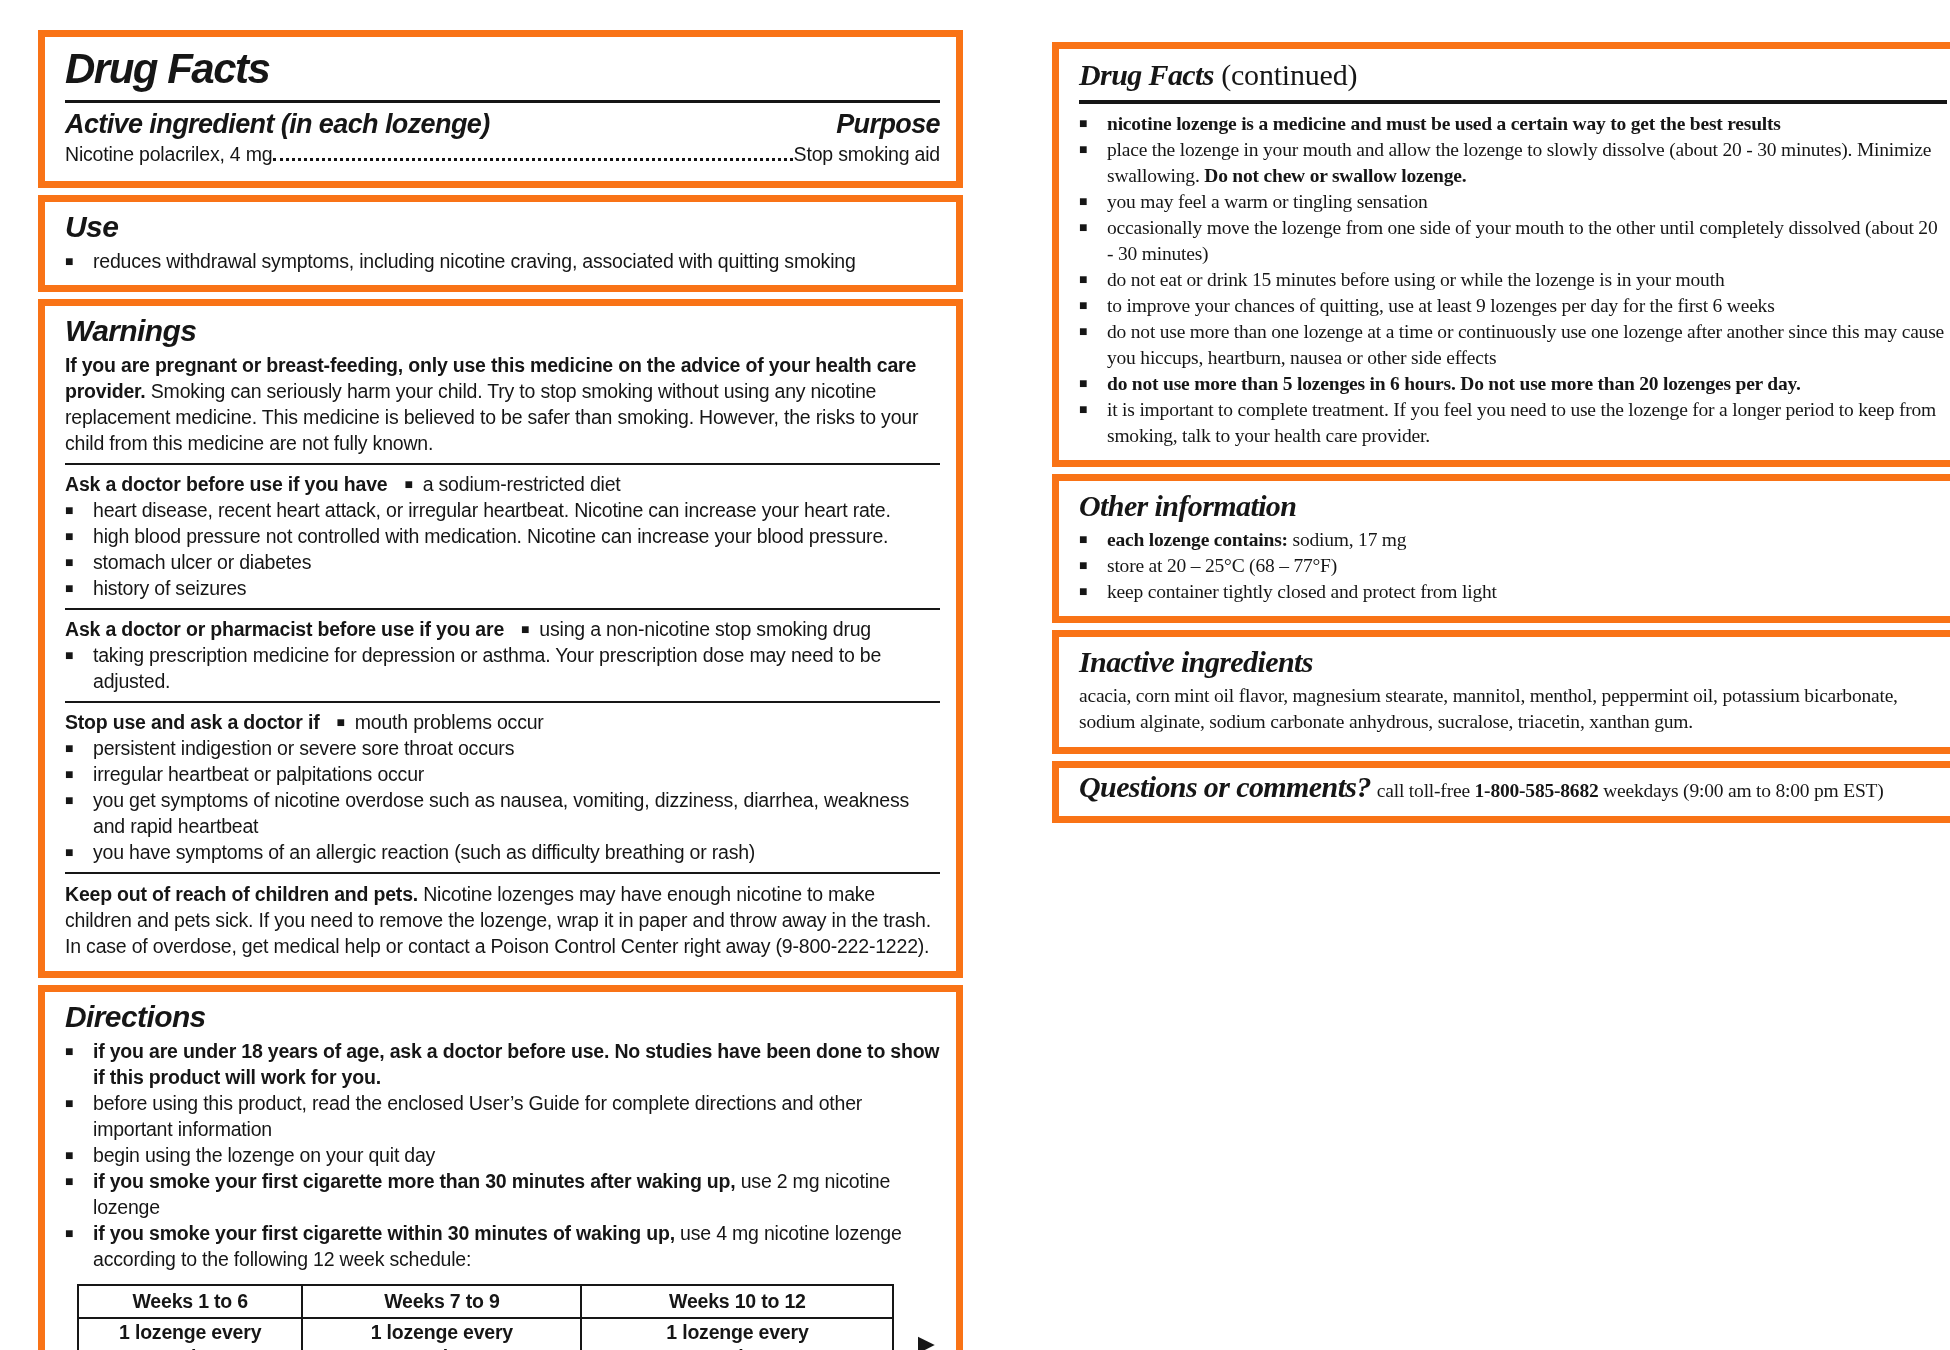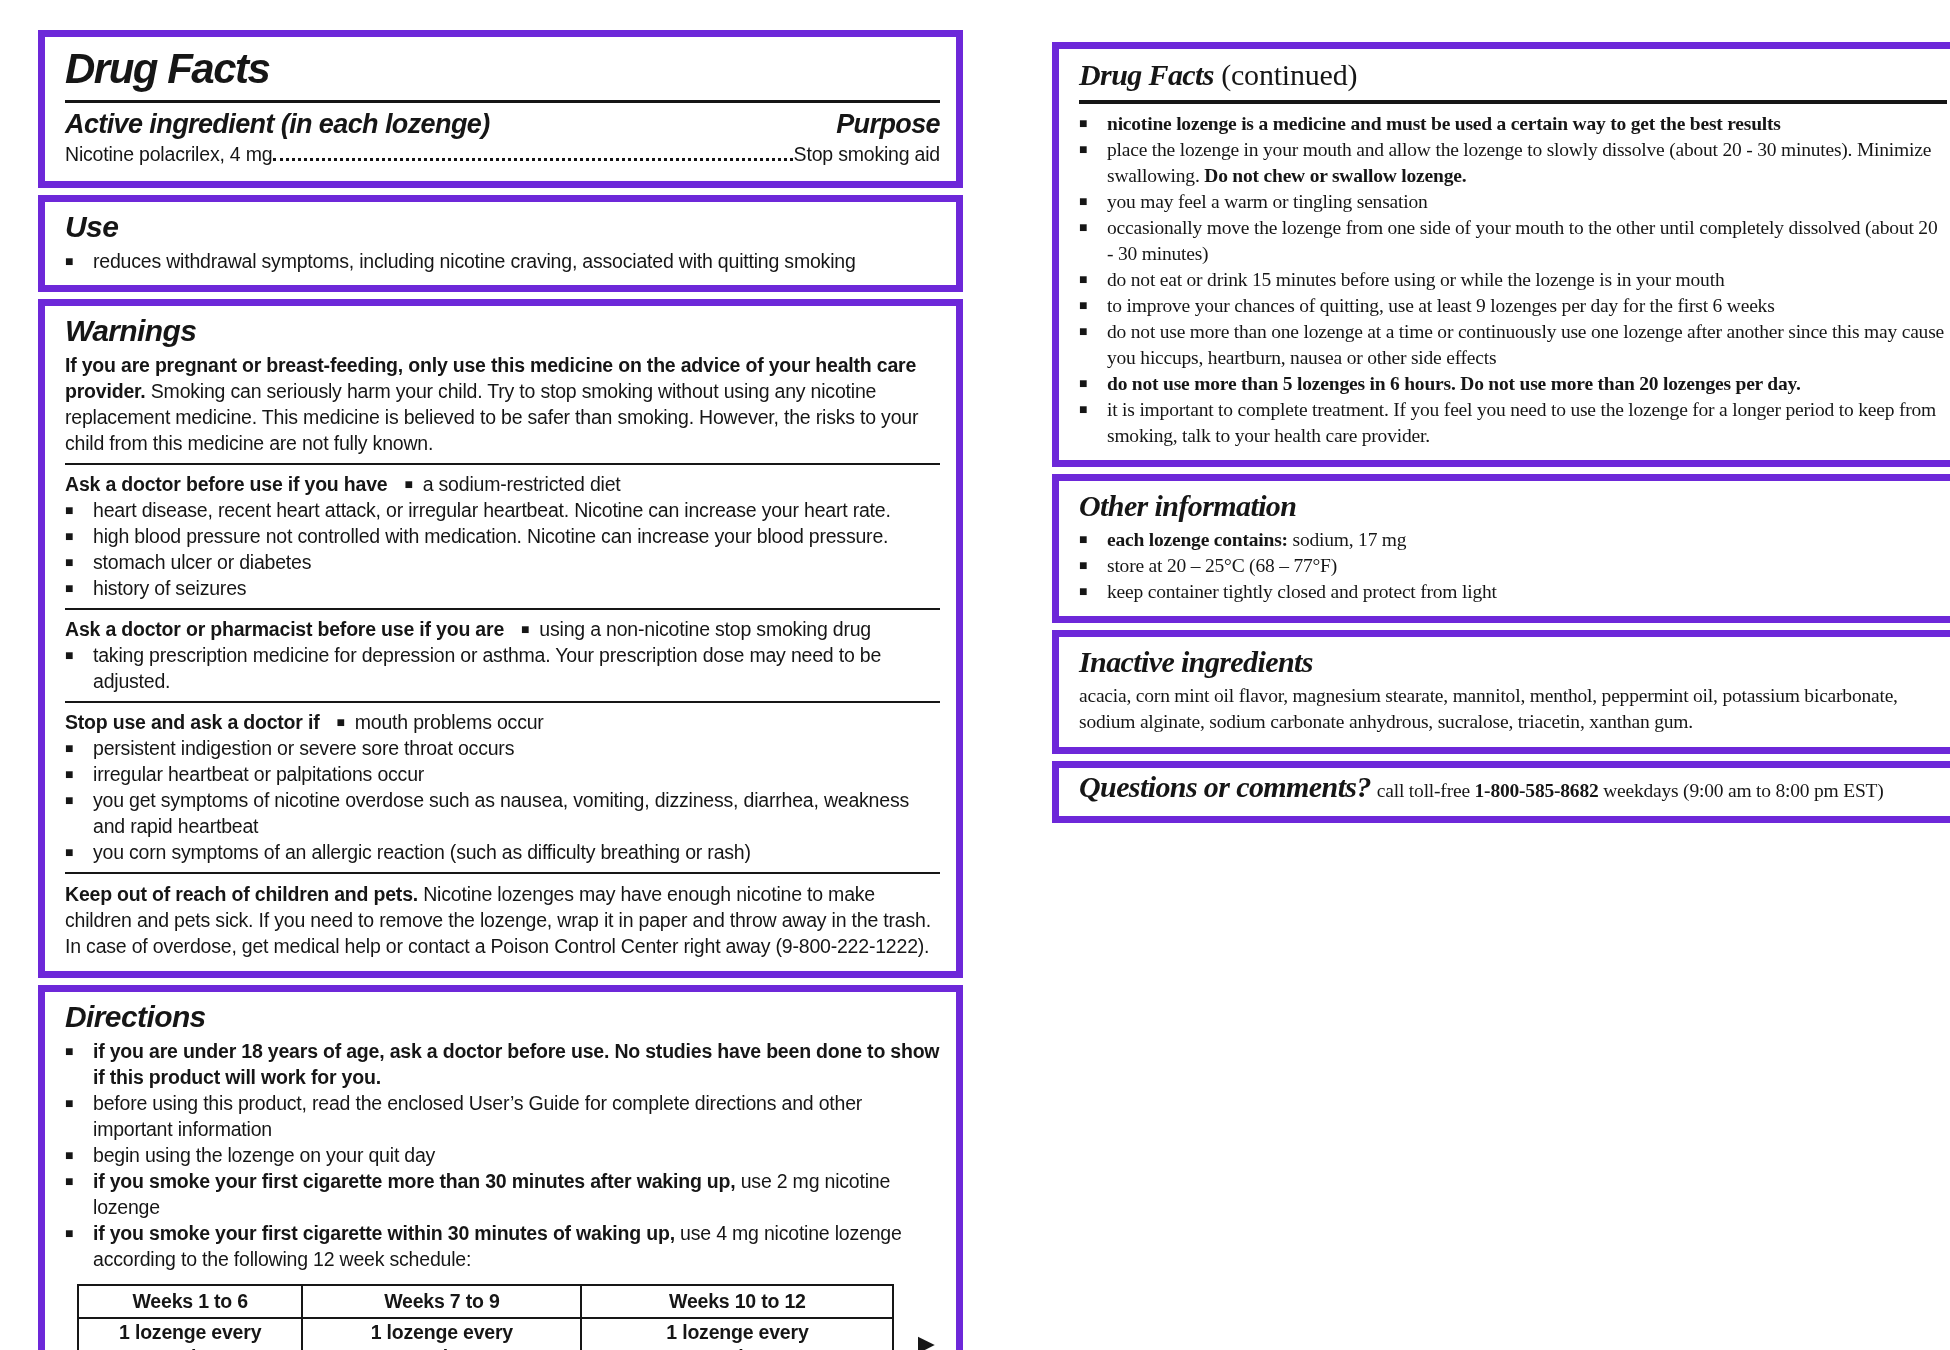--- a/index.html
+++ b/index.html
@@ -7,21 +7,21 @@
   body {
     width: 1950px; height: 1350px; position: relative;
     background: #ffffff; color: #161616;
     font-family: "Liberation Sans", sans-serif;
     font-size: 19.5px; line-height: 26px; letter-spacing: -0.2px;
   }
   .panel { position: absolute; display: flex; flex-direction: column; gap: 7px; }
   #left-panel  { left: 38px;  top: 30px; width: 925px; }
   #right-panel { left: 1052px; top: 42px; width: 918px; font-family: Liberation Serif, serif; }
 
-  .box { border: 7px solid #6d28d9; background: #fff; padding: 5px 16px 11px 20px; }
+  .box { border: 7px solid #f97316; background: #fff; padding: 5px 16px 11px 20px; }
 
   .df-title {
     font-size: 42px; line-height: 48px; font-weight: bold; font-style: italic;
     letter-spacing: -1.5px; padding: 3px 0 7px; border-bottom: 3px solid #161616;
   }
   .ai-row {
     display: flex; justify-content: space-between; align-items: baseline;
     font-size: 27px; line-height: 33px; font-weight: bold; font-style: italic;
     letter-spacing: -0.6px; padding: 5px 0 0;
   }
@@ -93,21 +93,21 @@
     <div class="sect">
       <div class="subhead"><span class="b">Ask a doctor or pharmacist before use if you are</span><span class="sq sq-mid">■</span><span>using a non-nicotine stop smoking drug</span></div>
       <div class="li"><span class="sq">■</span><span>taking prescription medicine for depression or asthma. Your prescription dose may need to be adjusted.</span></div>
     </div>
 
     <div class="sect">
       <div class="subhead"><span class="b">Stop use and ask a doctor if</span><span class="sq sq-mid">■</span><span>mouth problems occur</span></div>
       <div class="li"><span class="sq">■</span><span>persistent indigestion or severe sore throat occurs</span></div>
       <div class="li"><span class="sq">■</span><span>irregular heartbeat or palpitations occur</span></div>
       <div class="li"><span class="sq">■</span><span>you get symptoms of nicotine overdose such as nausea, vomiting, dizziness, diarrhea, weakness and rapid heartbeat</span></div>
-      <div class="li"><span class="sq">■</span><span>you corn symptoms of an allergic reaction (such as difficulty breathing or rash)</span></div>
+      <div class="li"><span class="sq">■</span><span>you have symptoms of an allergic reaction (such as difficulty breathing or rash)</span></div>
     </div>
 
     <div class="sect">
       <div class="para"><span class="b">Keep out of reach of children and pets.</span><span> Nicotine lozenges may have enough nicotine to make children and pets sick. If you need to remove the lozenge, wrap it in paper and throw away in the trash. In case of overdose, get medical help or contact a Poison Control Center right away (9-800-222-1222).</span></div>
     </div>
   </div>
 
   <div class="box">
     <div class="h2">Directions</div>
     <div class="li"><span class="sq">■</span><span class="b">if you are under 18 years of age, ask a doctor before use. No studies have been done to show if this product will work for you.</span><span></span></div>

